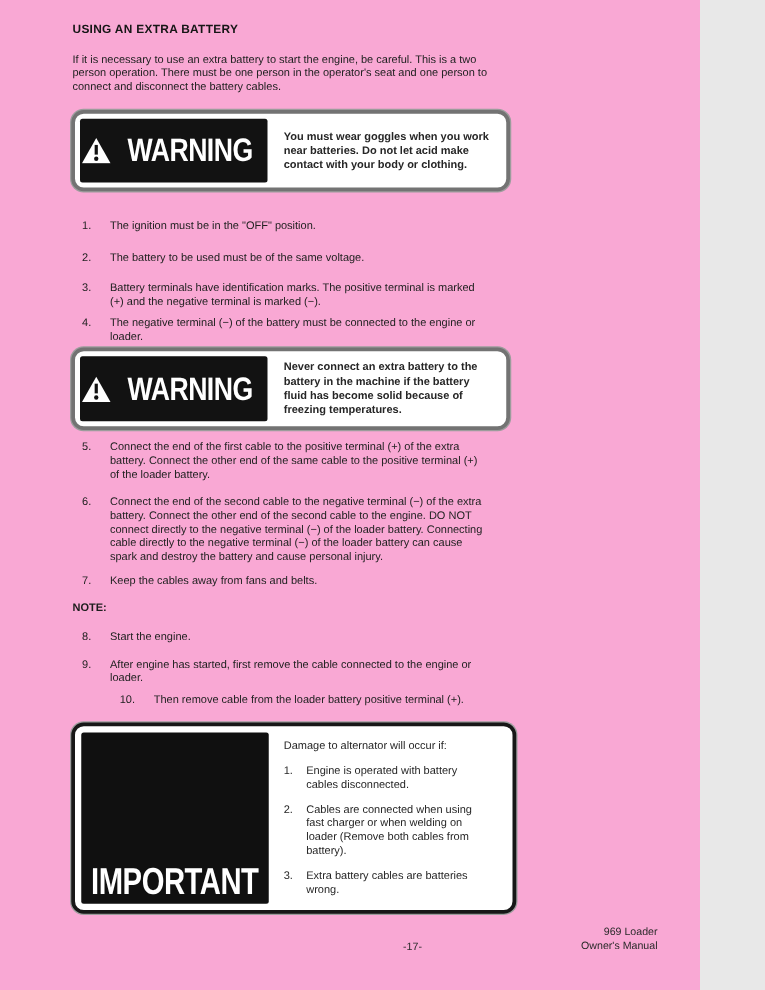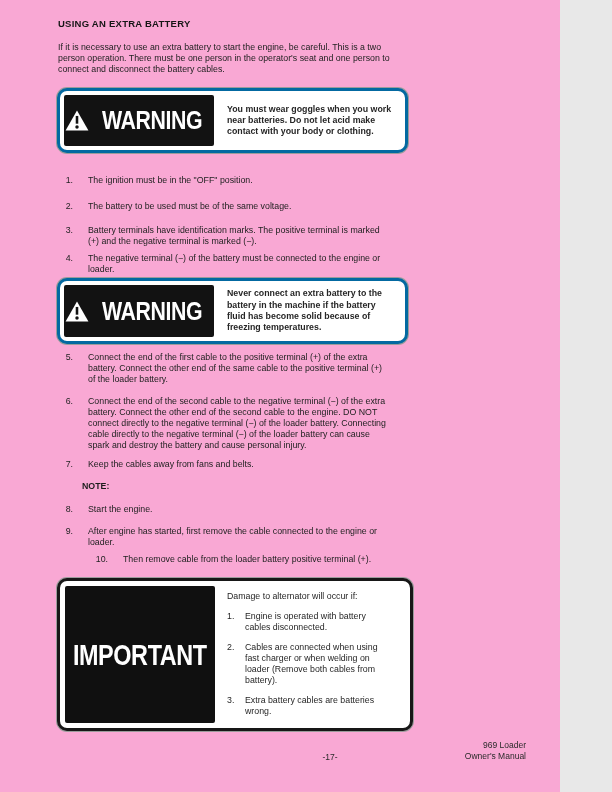--- a/index.html
+++ b/index.html
@@ -21,21 +21,21 @@
     color:#161616;
   }
   .intro{
     position:absolute;left:58px;top:42px;width:360px;
     font-size:8.8px;line-height:11px;white-space:pre-line;
     color:#222;
   }
   
   .alertbox{
     position:absolute;left:57px;width:351px;
-    border:3px solid #0369a1;border-radius:10px;
+    border:3px solid #737373;border-radius:10px;
     box-shadow:0 0 0 1px #9c9c9c;
     background:#fff;
     display:flex;align-items:stretch;
     padding:4px;box-sizing:border-box;
   }
   .alert-block{
     background:#121212;border-radius:2px;
     width:150px;flex:none;
     display:flex;align-items:center;justify-content:center;
     color:#fff;
@@ -56,36 +56,35 @@
   .step{
     position:absolute;left:58px;width:352px;
     display:flex;font-size:8.8px;line-height:11px;color:#222;
   }
   .step .num{width:15px;flex:none;text-align:right;}
   .step .txt{margin-left:15px;flex:1;white-space:pre-line;}
   .note{
     position:absolute;left:58px;top:481px;width:400px;
     font-size:8.8px;line-height:11px;font-weight:700;color:#1d1d1d;
     display:flex;
-    margin-left:24px;
   }
   .note .note-label{flex:none;margin-right:11px;}
   
   .important-box{
     position:absolute;left:57px;top:578px;width:356px;height:153px;
     border:3px solid #171717;border-radius:10px;
     box-shadow:0 0 0 1px #9c9c9c;
     background:#fff;
     display:flex;align-items:stretch;
     padding:5px;box-sizing:border-box;
   }
   .important-block{
     background:#101010;border-radius:2px;
     width:150px;flex:none;
-    display:flex;align-items:center;justify-content:center;
+    display:flex;align-items:flex-end;justify-content:center;
     color:#fff;
   }
   .important-label{
     font-size:30px;font-weight:700;letter-spacing:-0.5px;
     transform:scaleX(.78);transform-origin:center;
     display:inline-block;white-space:nowrap;
   }
   .important-text{
     flex:1;padding:5px 9px 4px 12px;
     font-size:8.8px;line-height:11px;font-weight:400;color:#262626;

